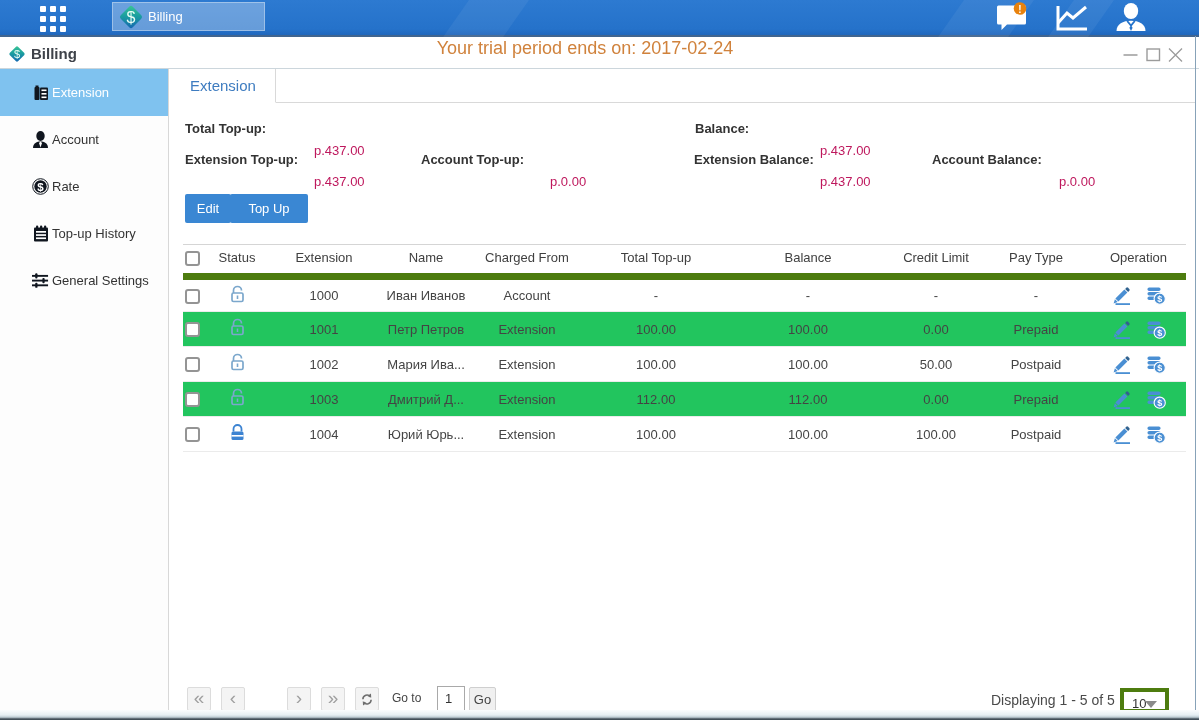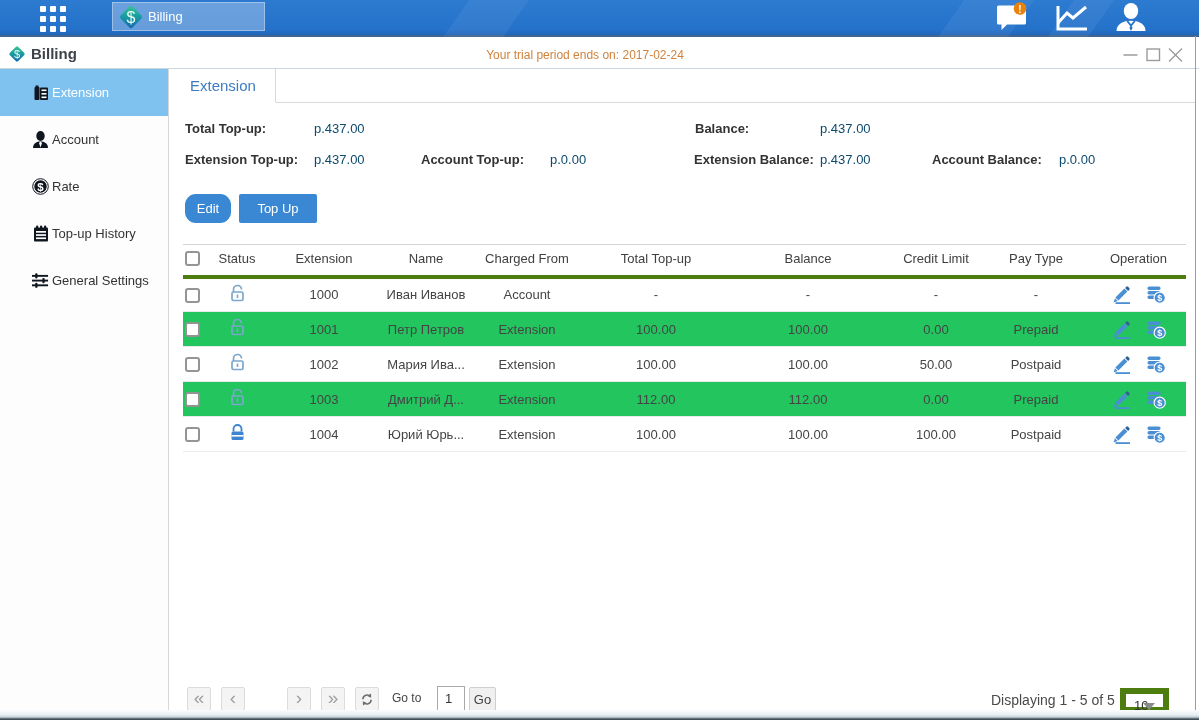--- a/index.html
+++ b/index.html
@@ -17,54 +17,54 @@
   background:rgba(255,255,255,0.30); border:1px solid rgba(255,255,255,0.35);
   display:flex; align-items:center; }
 #toptab .dia { margin-left:5px; }
 #toptab span { color:#fff; font-size:13px; margin-left:4px; }
 .tbicon { position:absolute; top:4px; }
 
 #titlebar { position:absolute; left:0; top:37px; width:1199px; height:32px; background:#fff;
   border-bottom:1px solid #ccd6dc; }
 #titlebar .dia2 { position:absolute; left:8px; top:8px; }
 #titlebar .apptitle { position:absolute; left:31px; top:8px; font-size:15px; font-weight:bold; color:#3e4249; }
-#trial { position:absolute; left:0; top:11px; width:1170px; text-align:center; font-size:12px; color:#d0823c; }
+#trial { position:absolute; left:0; top:1px; width:1170px; text-align:center; font-size:18px; color:#d0823c; }
 #winctl svg { position:absolute; top:9px; }
 
 #sidebar { position:absolute; left:0; top:69px; width:169px; height:644px; background:#fdfdfd;
   border-right:1px solid #d8d8d8; }
 .sbitem { position:relative; height:47px; display:flex; align-items:center; font-size:13px; color:#333; }
 .sbitem .ic { position:absolute; left:32px; width:17px; height:17px; display:flex; align-items:center; justify-content:center; }
 .sbitem .lb { position:absolute; left:52px; }
 .sbitem.sel { background:#7fc2ef; color:#fff; height:47px; }
 
 #main { position:absolute; left:170px; top:69px; width:1029px; height:644px; background:#fff; }
 #tabstrip { position:absolute; left:0; top:0; width:1025px; height:34px; border-bottom:1px solid #d9d9d9; }
 #activetab { position:absolute; left:0; top:0; width:106px; height:34px; background:#fff;
   border-right:1px solid #d9d9d9; border-bottom:1px solid #fff; font-size:15px; color:#3e7cc0;
   display:flex; align-items:center; padding-left:20px; }
 .stat-lb { position:absolute; font-size:13px; font-weight:bold; color:#333; }
-.stat-vl { position:absolute; font-size:13px; color:#0c4a6e; }
+.stat-vl { position:absolute; font-size:13px; color:#be185d;margin-top:22px; }
 .btn { position:absolute; top:125px; height:29px; background:#3a87d3; color:#fff; font-size:13px;
   border-radius:2px; display:flex; align-items:center; justify-content:center; }
 
 #tbl { position:absolute; left:13px; top:175px; width:1003px; }
 #tbl table { border-collapse:collapse; width:1003px; table-layout:fixed; font-size:13px; color:#444; }
-#tbl th { font-weight:normal; color:#404040; height:32px; padding-bottom:3px; border-top:1px solid #d5d5d5; border-bottom:4px solid #4d7c0f; }
+#tbl th { font-weight:normal; color:#404040; height:32px; padding-bottom:3px; border-top:1px solid #d5d5d5; border-bottom:7px solid #4d7c0f; }
 #tbl td { height:35px; text-align:center; border-bottom:1px solid #ebebeb; }
 #tbl tr.odd td { background:#22c55e; }
 td.ops svg { vertical-align:middle; }
 td.ops svg+svg { margin-left:14px; }
 .cb { width:15px; height:15px; border:2px solid #949494; border-radius:3px; background:#fff; display:inline-block; vertical-align:middle; }
 
 #pager { position:absolute; left:183px; top:687px; height:25px; }
 .pbtn { position:absolute; width:24px; height:24px; background:#f4f4f4; border:1px solid #dcdcdc;
   border-radius:2px; display:flex; align-items:center; justify-content:center; color:#9f9f9f; font-size:19px; padding-bottom:3px; }
 #displaying { position:absolute; left:991px; top:692px; font-size:14px; color:#4a4a4a;text-align:center; }
-#pagesize { position:absolute; left:1120px; top:688px; width:49px; height:25px; border:6px solid #4d7c0f; background:#fff; }
+#pagesize { position:absolute; left:1120px; top:688px; width:49px; height:25px; border:4px solid #4d7c0f; background:#fff; }
 #pagesize span { position:absolute; left:8px; top:4px; font-size:13px; color:#333; }
 #pagesize .tri { position:absolute; right:8px; top:9px; width:0; height:0;
   border-left:6px solid transparent; border-right:6px solid transparent; border-top:7px solid #8a8a8a; }
 #bottomstrip { position:absolute; left:0; top:710px; width:1199px; height:10px;
   background:linear-gradient(180deg,#fbfdfe 0%,#e8f0f4 45%,#d5e1e7 62%,#9fadb6 78%,#47545e 88%,#3d4a53 100%); }
 </style>
 </head>
 <body>
 
 <div id="topbar">
@@ -211,22 +211,22 @@
 
   <span class="stat-lb" style="left:15px; top:83px;">Extension Top-up:</span>
   <span class="stat-vl" style="left:144px; top:83px;">p.437.00</span>
   <span class="stat-lb" style="left:251px; top:83px;">Account Top-up:</span>
   <span class="stat-vl" style="left:380px; top:83px;">p.0.00</span>
   <span class="stat-lb" style="left:524px; top:83px;">Extension Balance:</span>
   <span class="stat-vl" style="left:650px; top:83px;">p.437.00</span>
   <span class="stat-lb" style="left:762px; top:83px;">Account Balance:</span>
   <span class="stat-vl" style="left:889px; top:83px;">p.0.00</span>
 
-  <div class="btn" style="left:15px; width:46px;border-radius:11px;">Edit</div>
-  <div class="btn" style="left:69px; width:78px;">Top Up</div>
+  <div class="btn" style="left:15px; width:46px;">Edit</div>
+  <div class="btn" style="left:60px; width:78px;">Top Up</div>
 
   <div id="tbl">
     <table>
       <colgroup>
         <col style="width:28px">
           <col style="width:52px">
           <col style="width:122px">
           <col style="width:82px">
         <col style="width:120px">
           <col style="width:138px">

